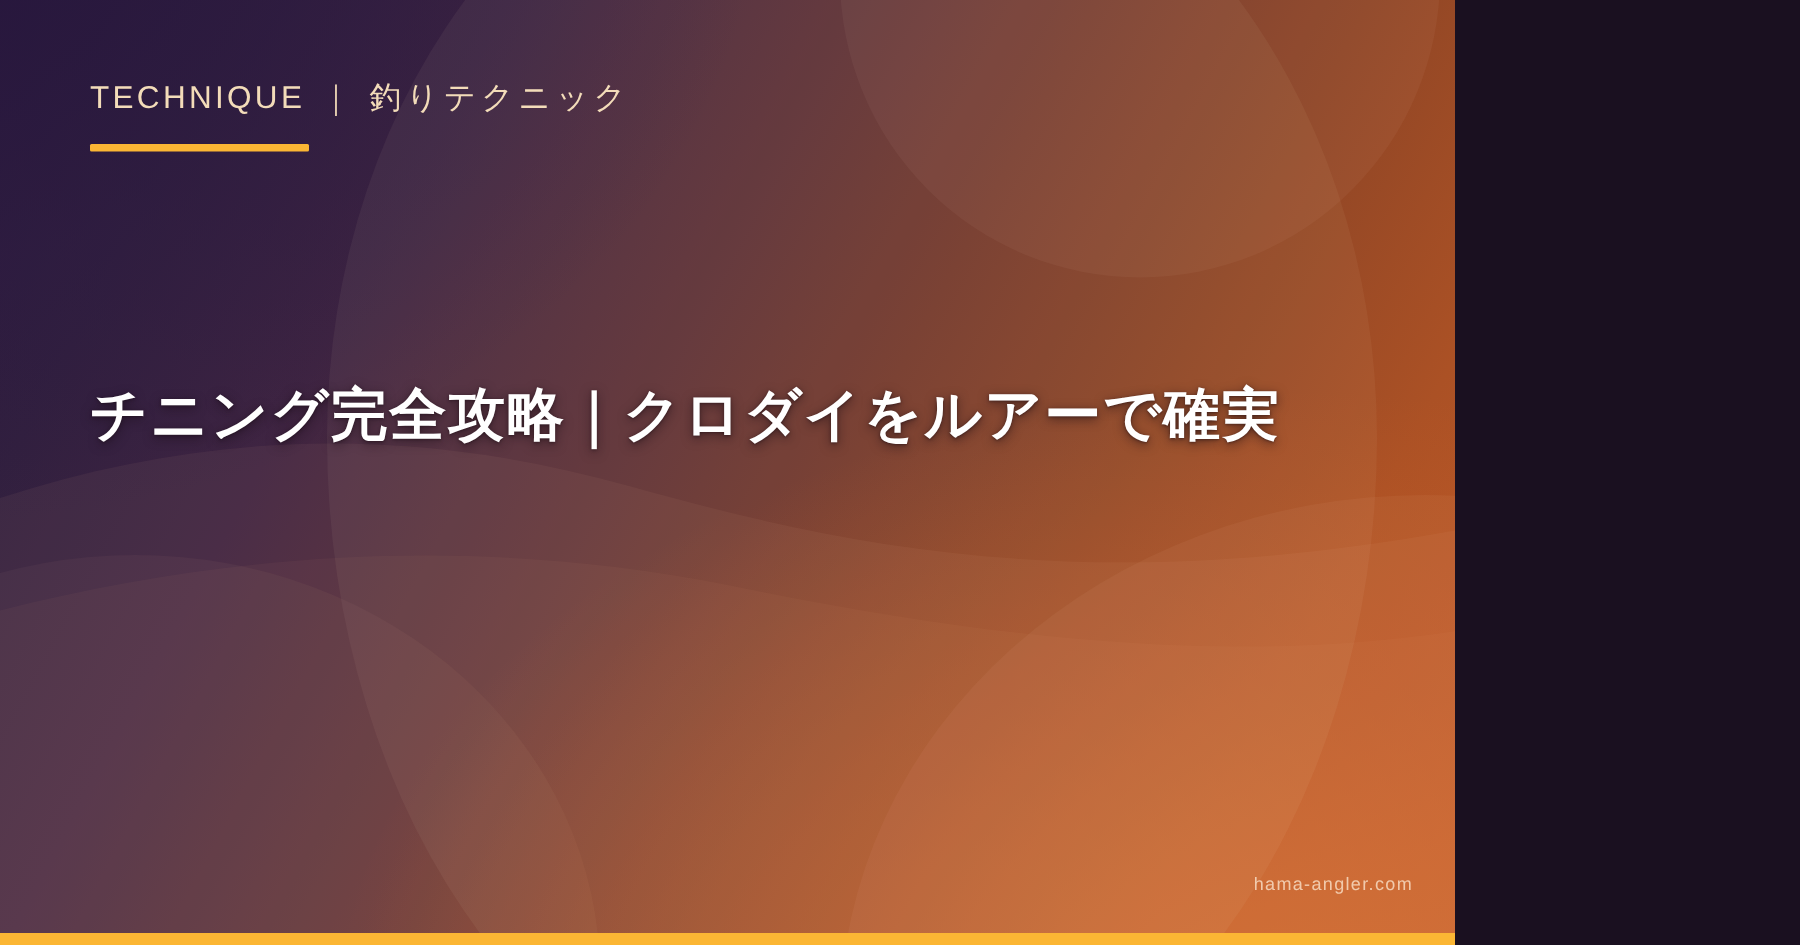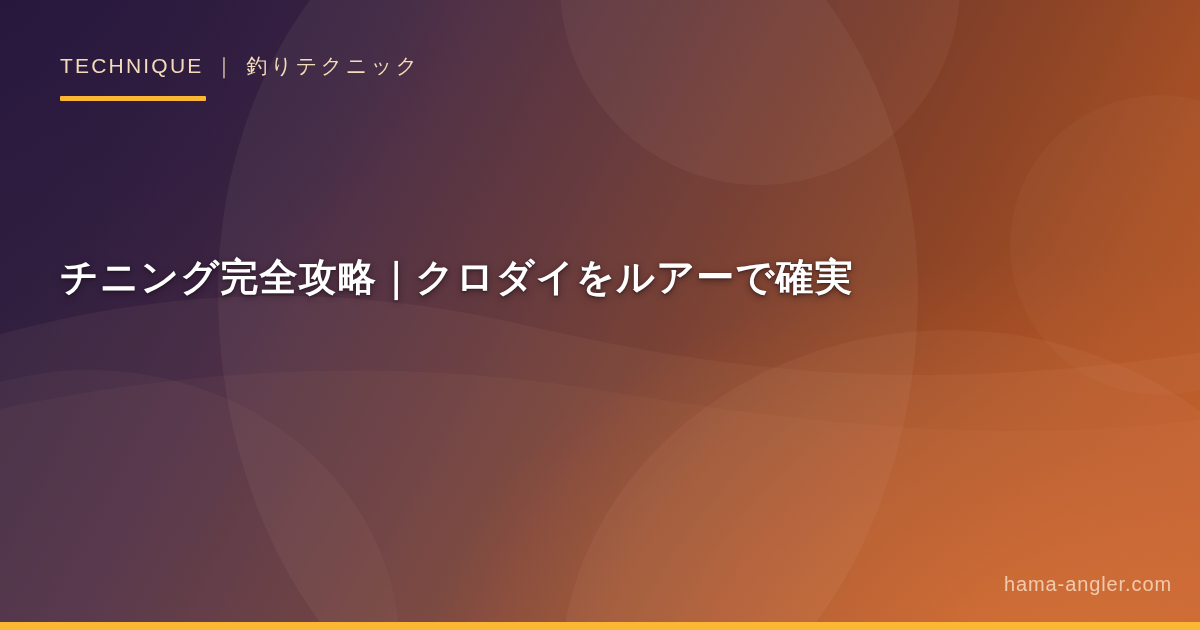--- a/index.html
+++ b/index.html
@@ -2,21 +2,21 @@
 <html><head>
 <meta charset="utf-8">
 <style>
   html, body {
     margin: 0;
     padding: 0;
     background: #1a1020;
   }
   #og-card {
     position: relative;
-    width: 1200px;
+    width: 970px;
     height: 630px;
     overflow: hidden;
     font-family: "Liberation Sans", "DejaVu Sans", sans-serif;
     background: #2a1a3e;
   }
 
   
   .bg-base {
     position: absolute;
     inset: 0;
@@ -151,21 +151,21 @@
     color: #ffffff;
     letter-spacing: 1.2px;
     text-shadow: 0 2px 7px rgba(26, 12, 20, 0.55),
                  0 1px 2px rgba(26, 12, 20, 0.5);
   }
 
   .site-domain {
     position: absolute;
     right: 28px;
     bottom: 34px;
-    font-size: 20px;
+    font-size: 12px;
     letter-spacing: 0.9px;
     color: rgba(255, 238, 218, 0.72);
     font-weight: 400;
   }
 
   .bottom-bar {
     position: absolute;
     left: 0;
     right: 0;
     bottom: 0;

